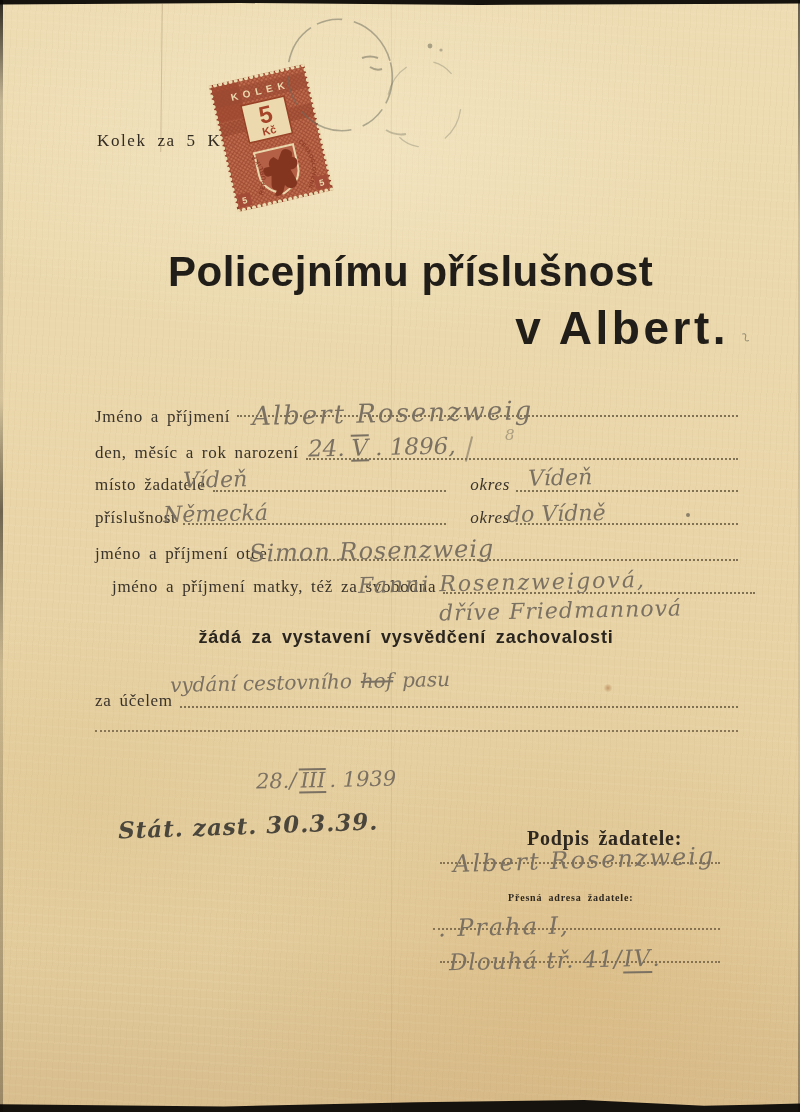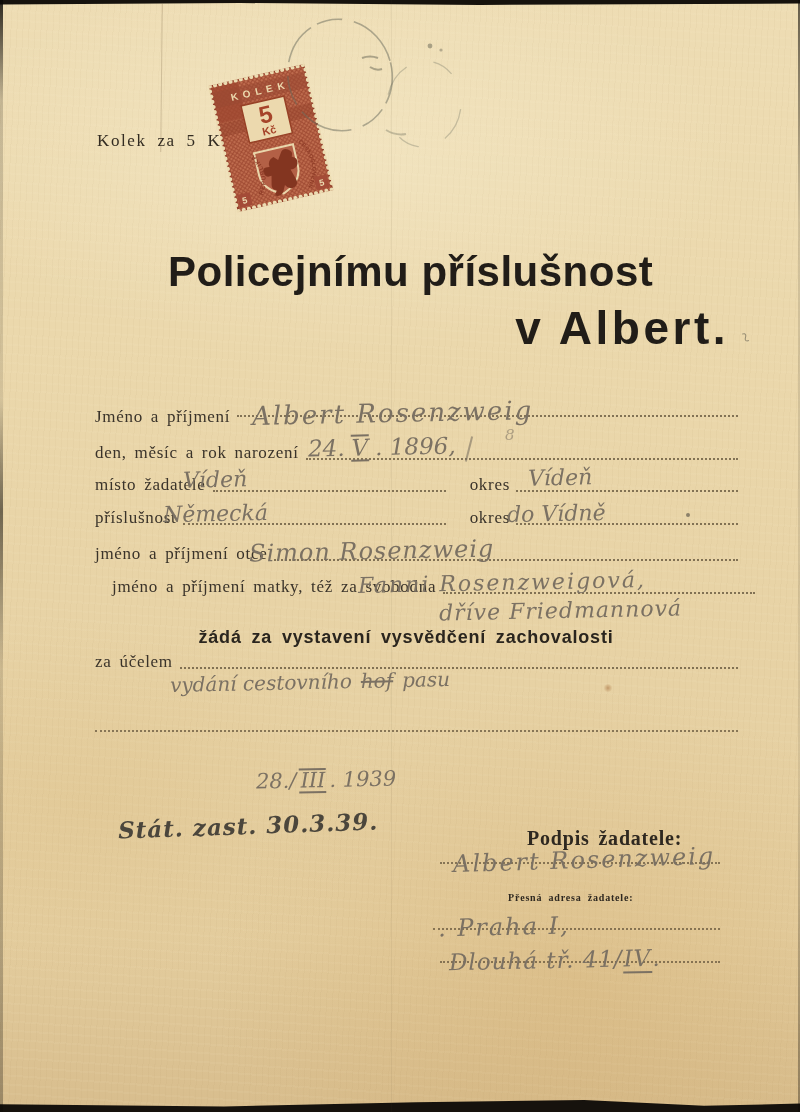--- a/index.html
+++ b/index.html
@@ -35,26 +35,26 @@
   .title1{position:absolute;left:168px;top:248px;font-family:"Liberation Sans",sans-serif;
     font-weight:bold;font-size:42px;color:#211d18;letter-spacing:.5px;}
   .title2{position:absolute;right:71px;top:301px;font-family:"Liberation Sans",sans-serif;
     font-weight:bold;font-size:46px;color:#211d18;letter-spacing:3.5px;}
   .pencil-mark{position:absolute;left:740px;top:326px;color:rgba(80,78,70,.55);font-size:20px;transform:rotate(65deg);}
 
   .frow{position:absolute;left:95px;width:643px;height:22px;display:flex;align-items:flex-end;
     font-size:17px;letter-spacing:.7px;word-spacing:3px;color:#3a332a;}
   .flabel{white-space:nowrap;padding-bottom:0px;}
   .dots{flex:1 1 auto;border-bottom:2px dotted rgba(95,80,56,.75);margin:0 0 3px 7px;height:1px;}
-  .flabel2{white-space:nowrap;margin-left:24px;}
+  .flabel2{white-space:nowrap;margin-left:24px;font-style:italic;}
   .dots2{flex:0 0 auto;width:222px;border-bottom:2px dotted rgba(95,80,56,.75);margin:0 0 3px 6px;height:1px;}
   .r1{top:406px;align-items:center;} .r2{top:441px;justify-content:flex-end;} .r3{top:473px;} .r4{top:506px;} .r5{top:542px;} .r6{top:575px;margin-left:17px;}
   .request{position:absolute;left:0;top:627px;width:812px;text-align:center;
     font-family:"Liberation Sans",sans-serif;font-weight:bold;font-size:18px;letter-spacing:.8px;word-spacing:4px;color:#2a251e;}
-  .rpurpose{top:650px;}
+  .rpurpose{top:689px;}
   .dotline{position:absolute;border-bottom:2px dotted rgba(95,80,56,.7);height:1px;}
   .empty-line{left:95px;width:643px;top:729px;}
   .rdate{position:absolute;left:133px;top:777px;width:318px;height:22px;display:flex;align-items:flex-end;
     font-size:19px;letter-spacing:1px;word-spacing:4px;color:#332d24;}
   .sig-label{position:absolute;left:527px;top:827px;font-size:20px;font-weight:bold;letter-spacing:.8px;word-spacing:3px;color:#2e2820;}
   .addr-label{position:absolute;left:508px;top:892px;font-size:10px;font-weight:bold;letter-spacing:.8px;word-spacing:3px;color:#2e2820;}
   .sig-line{left:440px;width:280px;top:861px;}
   .addr-line1{left:433px;width:287px;top:927px;}
   .addr-line2{left:440px;width:280px;top:960px;}
 

